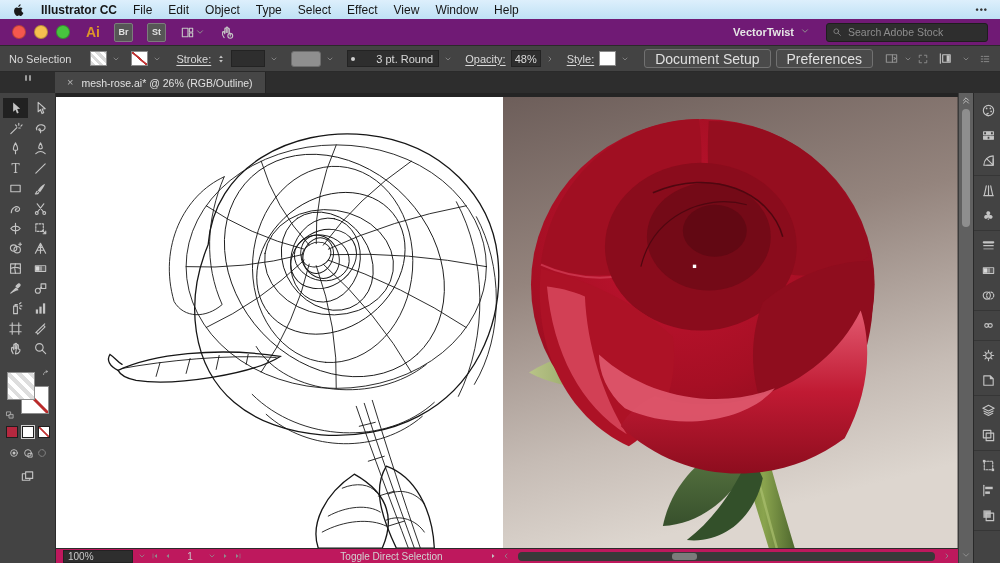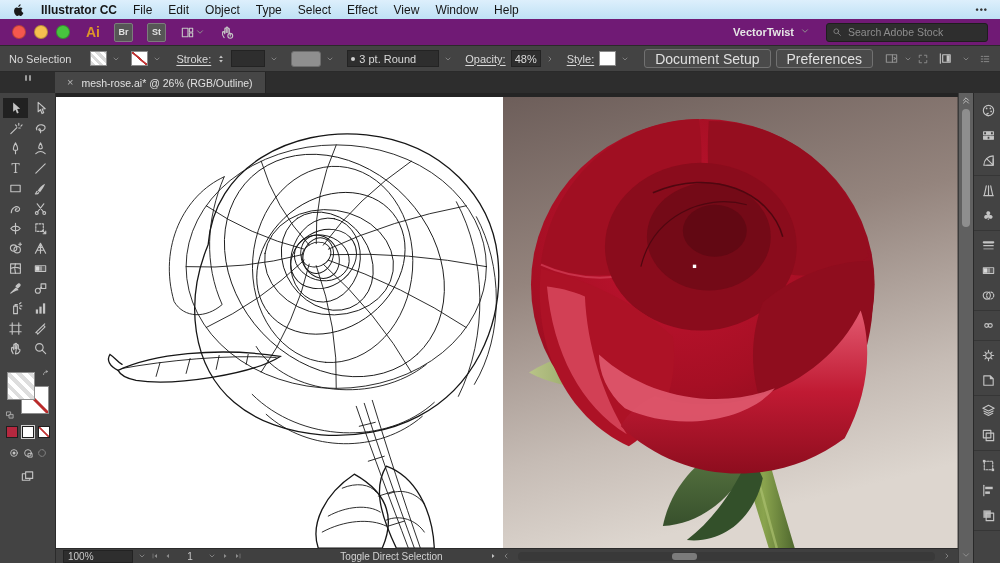--- a/index.html
+++ b/index.html
@@ -31,21 +31,21 @@
                 font-family:"Liberation Sans",sans-serif}
   .search input::placeholder{color:#8d8d8d}
 
   
   .controlbar{height:25px;background:#434343;border-bottom:1px solid #2a2a2a;display:flex;align-items:center;
               padding:0 9px;gap:5px;font-size:11px;color:#d9d9d9;white-space:nowrap}
   .lbl{text-decoration:underline;text-underline-offset:2px}
   .swatch{width:15px;height:13px;background:#fff;border:1px solid #8a8a8a;flex:none}
   .swatch.checker{background-image:repeating-linear-gradient(45deg,#d9d9d9 0 3px,#fff 3px 6px)}
   .swatch.none{background:linear-gradient(to top right,#fff 44%,#c03434 46%,#c03434 54%,#fff 56%)}
-  .well{background:#2e2e2e;border:1px solid #232323;height:15px;display:flex;align-items:center;padding:0 3px;gap:4px}
+  .well{background:#2e2e2e;border:1px solid #232323;height:15px;display:flex;align-items:center;padding:0 3px;gap:21px}
   .brushprev{width:58px;height:14px;background:#8f8f8f;border-radius:3px;border:1px solid #6d6d6d}
   .btn{height:17px;border:1px solid #717171;border-radius:3px;background:#4a4a4a;display:flex;align-items:center;
        padding:0 10px;font-size:14px;color:#e0e0e0}
   .cb-right{margin-left:auto;display:flex;align-items:center;gap:9px}
   .dot{width:4px;height:4px;border-radius:50%;background:#cfcfcf;flex:none}
 
   
   .tabbar{height:21px;background:#2d2d2d;display:flex}
   .tab-grip{width:55px;display:flex;justify-content:center;gap:2px;padding-top:3px}
   .tab-grip i{width:2px;height:6px;background:#9a9a9a;border-radius:1px}
@@ -75,21 +75,21 @@
 
   .centercol{width:902px;display:flex;flex-direction:column;flex:none}
   .canvas{height:456px;border-top:4px solid #242424;box-sizing:border-box;display:flex;position:relative;background:#242424}
   .artboard{width:49.6%;height:100%;background:#ffffff;position:relative}
   .photo{width:50.4%;height:100%;position:relative}
   .canvas svg{position:absolute;inset:0;width:100%;height:100%}
   #meshHead *, #meshStatic path{fill:none;stroke:#161616;stroke-width:.9;stroke-linecap:round}
   #meshStatic path.th{stroke-width:1.3}
 
   
-  .statusbar{height:14px;background:#404040;border-top:1px solid #2b2b2b;display:flex;align-items:center;
+  .statusbar{height:14px;background:#be185d;border-top:1px solid #2b2b2b;display:flex;align-items:center;
              gap:5px;padding:0 7px;font-size:10px;color:#c9c9c9}
   .zoomwell{width:60px;height:11px;background:#2e2e2e;border:1px solid #222;display:flex;align-items:center;padding:0 4px}
   .numwell{min-width:26px;text-align:center}
   .hint{margin-left:52px;width:185px;text-align:center;color:#d2d2d2}
   .hscroll{flex:1;height:9px;background:#393939;border-radius:4px;position:relative;margin:0 3px}
   .hthumb{position:absolute;left:37%;width:6%;top:1px;bottom:1px;background:#7b7b7b;border-radius:3px}
 
   
   .vscroll{width:14px;background:#606060;border-left:1px solid #3a3a3a;display:flex;flex-direction:column;
            align-items:center;flex:none}

